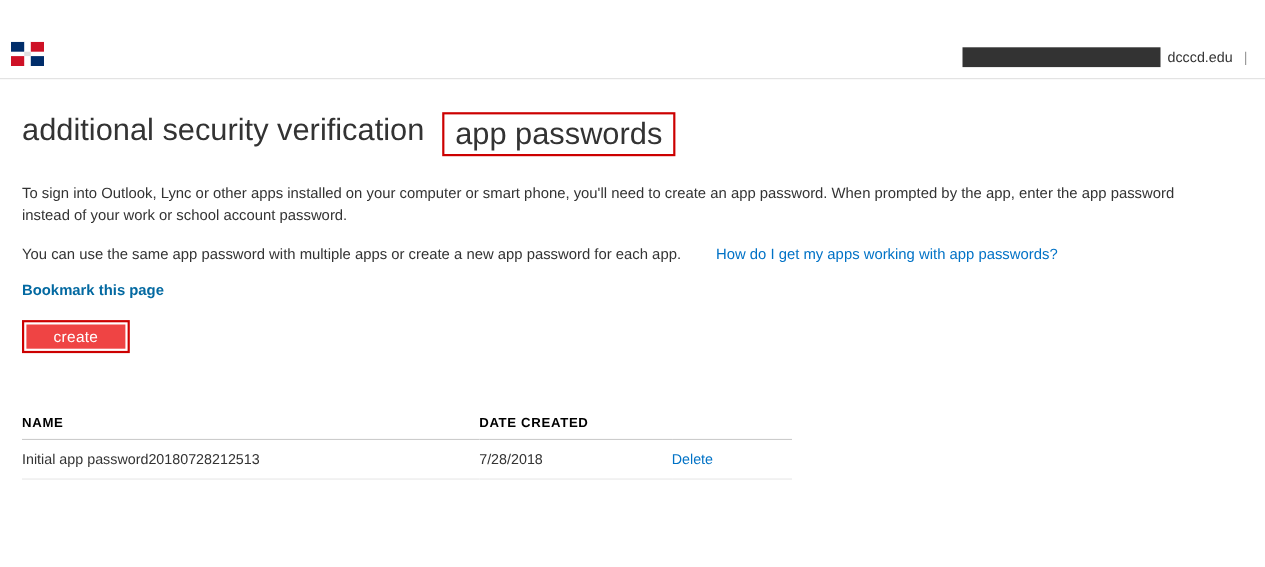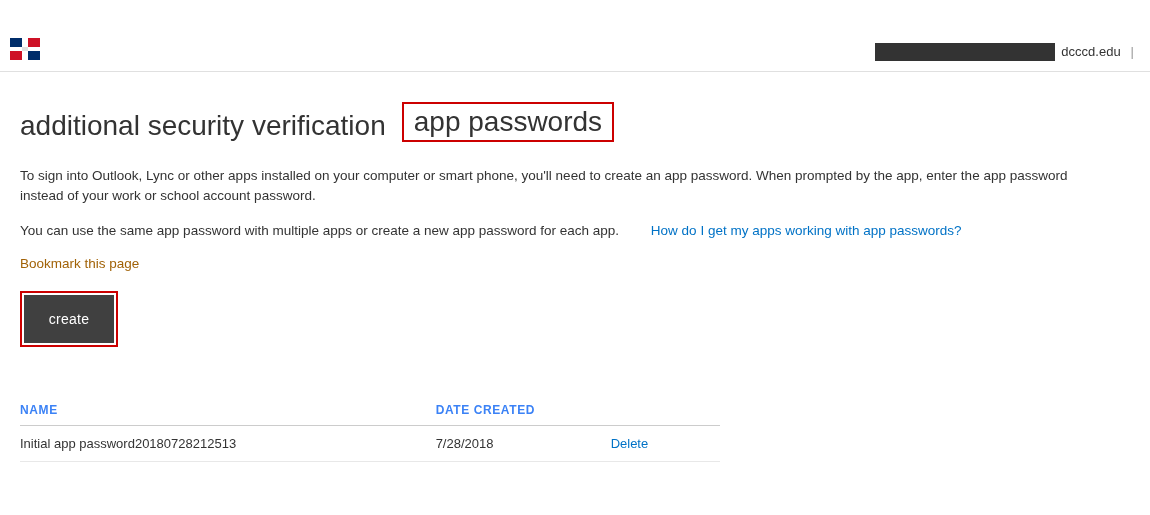--- a/index.html
+++ b/index.html
@@ -59,21 +59,21 @@
 
     
     .main-content {
       padding: 30px 20px 20px 20px;
       max-width: 1130px;
     }
 
     
     .page-heading {
       display: flex;
-      align-items: flex-end;
+      align-items: flex-start;
       gap: 16px;
       margin-bottom: 24px;
     }
     .page-title {
       font-size: 28px;
       font-weight: 300;
       color: #333;
     }
     .app-passwords-badge {
       font-size: 28px;
@@ -92,58 +92,59 @@
       max-width: 1100px;
     }
     .desc-block a {
       color: #0072c6;
       text-decoration: none;
       padding-left: 28px;
     }
 
     
     .bookmark-link {
-      color: #a16207;
+      color: #0369a1;
       font-size: 13.5px;
       text-decoration: none;
       display: inline-block;
       margin-bottom: 20px;
+      font-weight: bold;
     }
 
     
     .create-btn-wrapper {
       margin-bottom: 24px;
       border: 2px solid #c00;
       display: inline-block;
       padding: 2px;
     }
     .create-btn {
-      background: #404040;
+      background: #ef4444;
       color: #fff;
       border: none;
-      padding: 16px 24px;
+      padding: 3px 24px;
       font-size: 14px;
       cursor: pointer;
       min-width: 90px;
       letter-spacing: 0.02em;
     }
 
     
     .passwords-table {
       width: 700px;
       border-collapse: collapse;
     }
     .passwords-table thead tr {
       border-bottom: 1px solid #ccc;
     }
     .passwords-table th {
       text-align: left;
       font-size: 12px;
       font-weight: 700;
-      color: #3b82f6;
+      color: #000000;
       padding: 8px 10px 8px 0;
       text-transform: uppercase;
       letter-spacing: 0.05em;
     }
     .passwords-table td {
       padding: 10px 10px 10px 0;
       font-size: 13px;
       color: #333;
       border-bottom: 1px solid #e8e8e8;
     }

